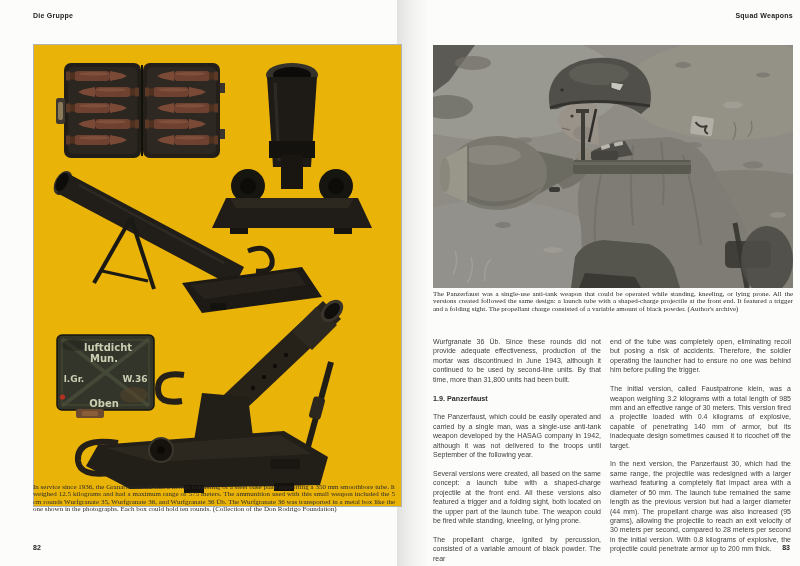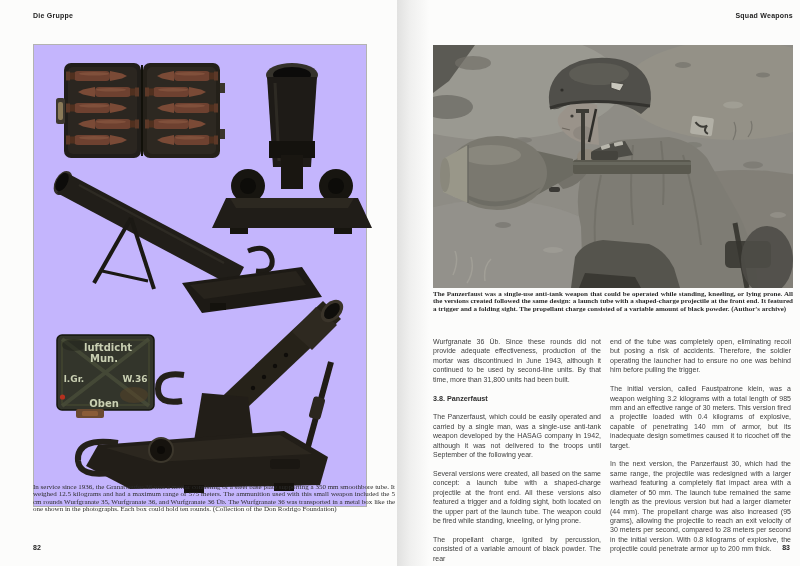--- a/index.html
+++ b/index.html
@@ -13,34 +13,34 @@
     position:absolute;left:397px;top:0;width:36px;height:566px;
     background:linear-gradient(to right,#e1e1e0 0%,#efefee 35%,#fcfcfb 90%);
   }
   .runhead{
     position:absolute;top:12px;font-size:7px;font-weight:bold;color:#1d1d1d;
     letter-spacing:.25px;
   }
   .runhead.left{left:33px;}
   .runhead.right{left:433px;width:360px;text-align:right;}
   .plate{
-    position:absolute;left:33px;top:44px;width:334px;height:463px;
-    box-sizing:border-box;border:1px solid #b3b3b1;background:#c4b5fd;
+    position:absolute;left:33px;top:44px;width:369px;height:463px;
+    box-sizing:border-box;border:1px solid #b3b3b1;background:#eab308;
   }
   .photo{
     position:absolute;left:433px;top:45px;width:360px;height:243px;
     background:#8e8c85;
   }
   .caption{
     position:absolute;margin:0;
     font-family:"Liberation Serif",serif;
     font-size:7px;line-height:7.4px;text-align:justify;color:#2c2c2c;
   }
   .caption.left-cap{left:33px;top:484px;width:362px;}
-  .caption.right-cap{left:433px;top:291px;width:360px;font-weight:bold;}
+  .caption.right-cap{left:433px;top:291px;width:360px;}
   .body-col{
     position:absolute;top:337px;
     font-size:7px;line-height:9.4px;text-align:justify;color:#3e3e3e;
   }
   .body-col p{margin:0 0 9.5px 0;}
   .body-col h3{
     font-size:7.2px;line-height:9.4px;font-weight:bold;color:#2d2d2d;
     margin:0 0 9.5px 0;
   }
   .col-left{left:433px;width:168px;}
@@ -244,21 +244,21 @@
         <line x1="35" y1="100" x2="35" y2="158" stroke="#6b6a63" stroke-width="1.5"></line>
       </g>
     </svg>
   </div>
 
   <p class="caption left-cap">In service since 1936, the Granatwerfer 36 was a mortar consisting of a steel base plate supporting a 350 mm smoothbore tube. It weighed 12.5 kilograms and had a maximum range of 575 meters. The ammunition used with this small weapon included the 5 cm rounds Wurfgranate 35, Wurfgranate 36, and Wurfgranate 36 Üb. The Wurfgranate 36 was transported in a metal box like the one shown in the photographs. Each box could hold ten rounds. (Collection of the Don Rodrigo Foundation)</p>
   <p class="caption right-cap">The Panzerfaust was a single-use anti-tank weapon that could be operated while standing, kneeling, or lying prone. All the versions created followed the same design: a launch tube with a shaped-charge projectile at the front end. It featured a trigger and a folding sight. The propellant charge consisted of a variable amount of black powder. (Author's archive)</p>
 
   <div class="body-col col-left">
     <p>Wurfgranate 36 Üb. Since these rounds did not provide adequate effectiveness, production of the mortar was discontinued in June 1943, although it continued to be used by second-line units. By that time, more than 31,800 units had been built.</p>
-    <h3>3.8. Panzerfaust</h3>
+    <h3>1.9. Panzerfaust</h3>
     <p>The Panzerfaust, which could be easily operated and carried by a single man, was a single-use anti-tank weapon developed by the HASAG company in 1942, although it was not delivered to the troops until September of the following year.</p>
     <p>Several versions were created, all based on the same concept: a launch tube with a shaped-charge projectile at the front end. All these versions also featured a trigger and a folding sight, both located on the upper part of the launch tube. The weapon could be fired while standing, kneeling, or lying prone.</p>
     <p>The propellant charge, ignited by percussion, consisted of a variable amount of black powder. The rear</p>
   </div>
   <div class="body-col col-right">
     <p>end of the tube was completely open, eliminating recoil but posing a risk of accidents. Therefore, the soldier operating the launcher had to ensure no one was behind him before pulling the trigger.</p>
     <p>The initial version, called Faustpatrone klein, was a weapon weighing 3.2 kilograms with a total length of 985 mm and an effective range of 30 meters. This version fired a projectile loaded with 0.4 kilograms of explosive, capable of penetrating 140 mm of armor, but its inadequate design sometimes caused it to ricochet off the target.</p>
     <p>In the next version, the Panzerfaust 30, which had the same range, the projectile was redesigned with a larger warhead featuring a completely flat impact area with a diameter of 50 mm. The launch tube remained the same length as the previous version but had a larger diameter (44 mm). The propellant charge was also increased (95 grams), allowing the projectile to reach an exit velocity of 30 meters per second, compared to 28 meters per second in the initial version. With 0.8 kilograms of explosive, the projectile could penetrate armor up to 200 mm thick.</p>
   </div>
 

